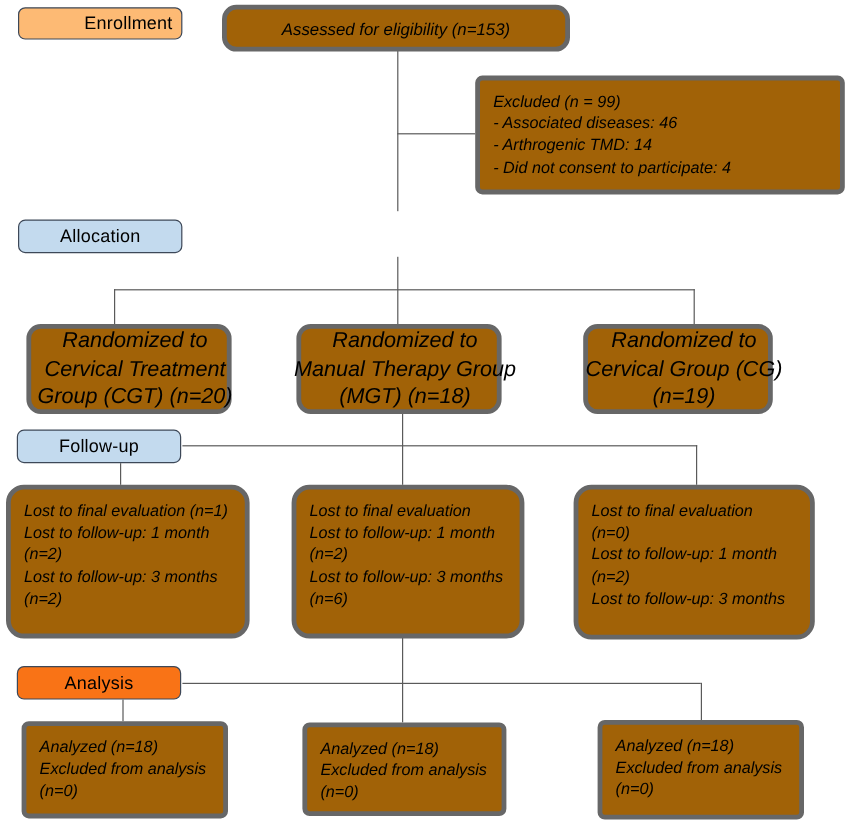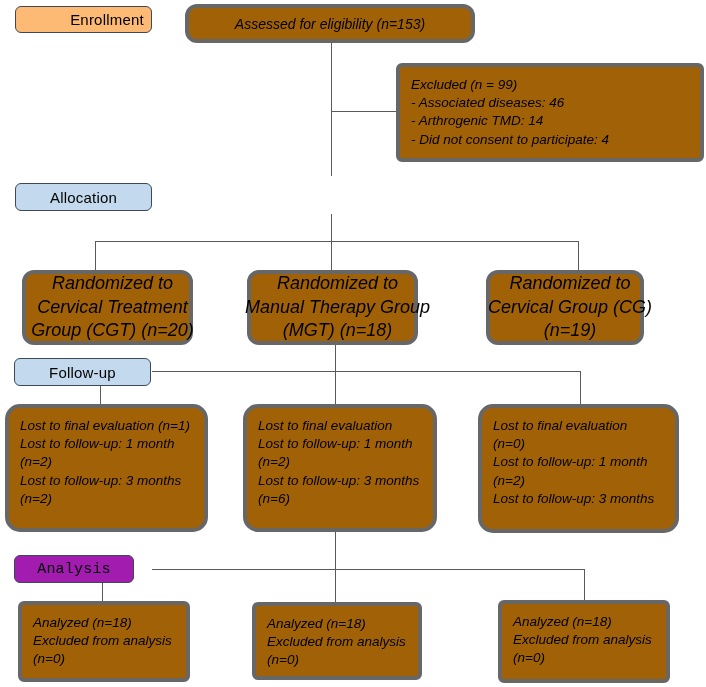--- a/index.html
+++ b/index.html
@@ -67,21 +67,21 @@
   <div class="line" style="left: 580px; top: 371px; width: 1px; height: 33px; background: rgb(90, 90, 90);"></div>
   <div class="line" style="left: 100px; top: 386px; width: 1px; height: 18px; background: rgb(90, 90, 90);"></div>
   <div class="line" style="left: 335px; top: 531px; width: 1px; height: 71px; background: rgb(90, 90, 90);"></div>
   <div class="line" style="left: 152px; top: 569px; width: 432px; height: 1px; background: rgb(90, 90, 90);"></div>
   <div class="line" style="left: 584px; top: 569px; width: 1px; height: 31px; background: rgb(90, 90, 90);"></div>
   <div class="line" style="left: 102px; top: 583px; width: 1px; height: 18px; background: rgb(90, 90, 90);"></div>
 
   <div class="stage" style="left: 15px; top: 6px; width: 137px; height: 27px; background: #fdba74; border-color: rgb(61, 72, 88); padding-left: 47px;">Enrollment</div>
   <div class="stage" style="left: 15px; top: 183px; width: 137px; height: 28px; background: rgb(195, 218, 238); border-color: rgb(61, 72, 88);">Allocation</div>
   <div class="stage" style="left: 14px; top: 358px; width: 137px; height: 28px; background: rgb(195, 218, 238); border-color: rgb(61, 72, 88);">Follow-up</div>
-  <div class="stage" style="left: 14px; top: 555px; width: 120px; height: 28px; background: #a21caf; border-color: rgb(61, 72, 88); font-family: Liberation Mono, monospace;">Analysis</div>
+  <div class="stage" style="left: 14px; top: 555px; width: 137px; height: 28px; background: #f97316; border-color: rgb(61, 72, 88);">Analysis</div>
 
   <div class="wbox center" style="left: 185px; top: 4px; width: 290px; height: 39px; border-color: rgb(103, 103, 103);">Assessed for eligibility (n=153)</div>
 
   <div class="wbox lefttext round14" style="left: 396px; top: 63px; width: 308px; height: 99px; border-color: rgb(103, 103, 103);">
       <div>Excluded (n = 99)</div>
       <div>- Associated diseases: 46</div>
       <div>- Arthrogenic TMD: 14</div>
       <div>- Did not consent to participate: 4</div>
     </div>
 

